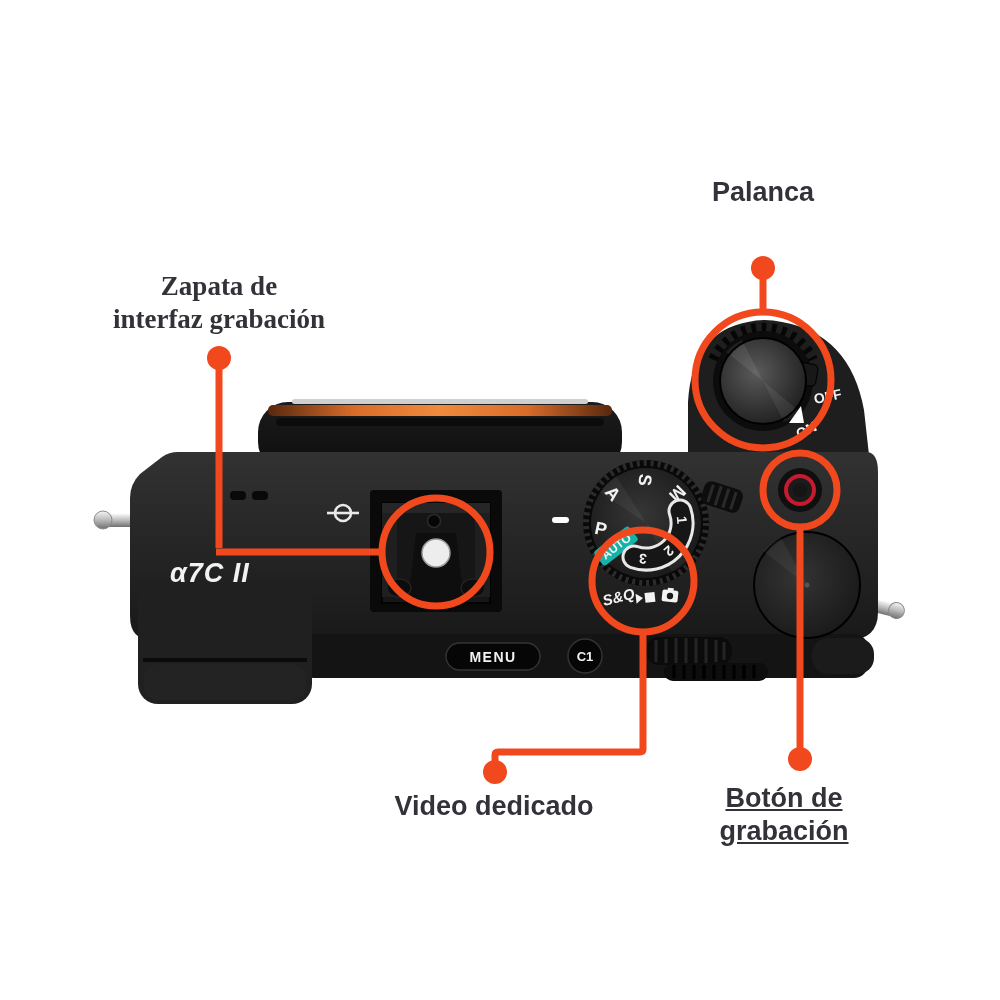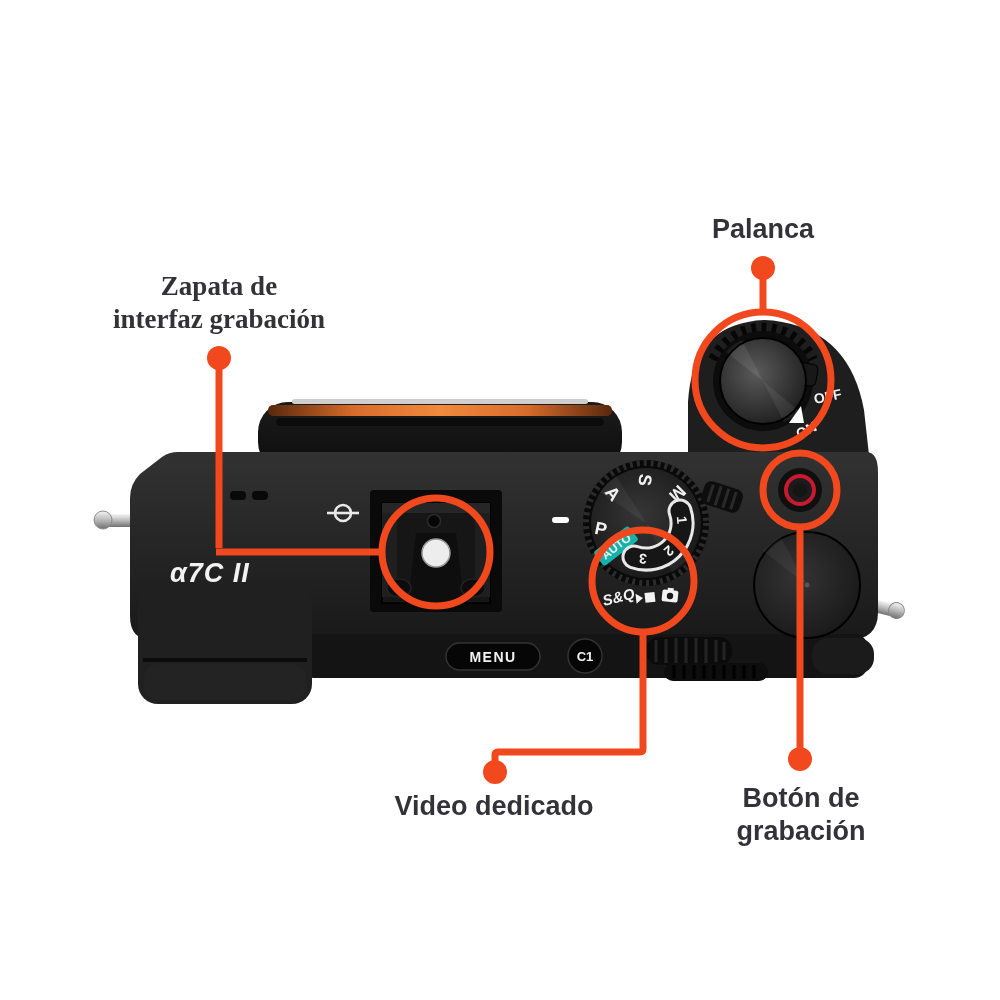--- a/index.html
+++ b/index.html
@@ -208,31 +208,31 @@
     <line x1="800" y1="527" x2="800" y2="757"></line>
   </g>
   <g fill="#F1491D">
     <circle cx="219" cy="358" r="12"></circle>
     <circle cx="763" cy="268" r="12"></circle>
     <circle cx="495" cy="772" r="12"></circle>
     <circle cx="800" cy="759" r="12"></circle>
   </g>
 </svg>
 
-<div class="callout" style="left:763px; top:176px;margin-top:37px;">
+<div class="callout" style="left:763px; top:176px;">
   <div>Palanca</div>
 </div>
 
 <div class="callout" style="left:219px; top:270px;font-family:Liberation Serif, serif;">
   <div>Zapata de</div>
   <div>interfaz grabación</div>
 </div>
 
 <div class="callout" style="left:494px; top:790px;">
   <div>Video dedicado</div>
 </div>
 
-<div class="callout" style="left:801px; top:782px;">
+<div class="callout" style="left:784px; top:782px;text-decoration:underline;">
   <div>Botón de</div>
   <div>grabación</div>
 </div>
 
 </div>
 
 </body></html>

